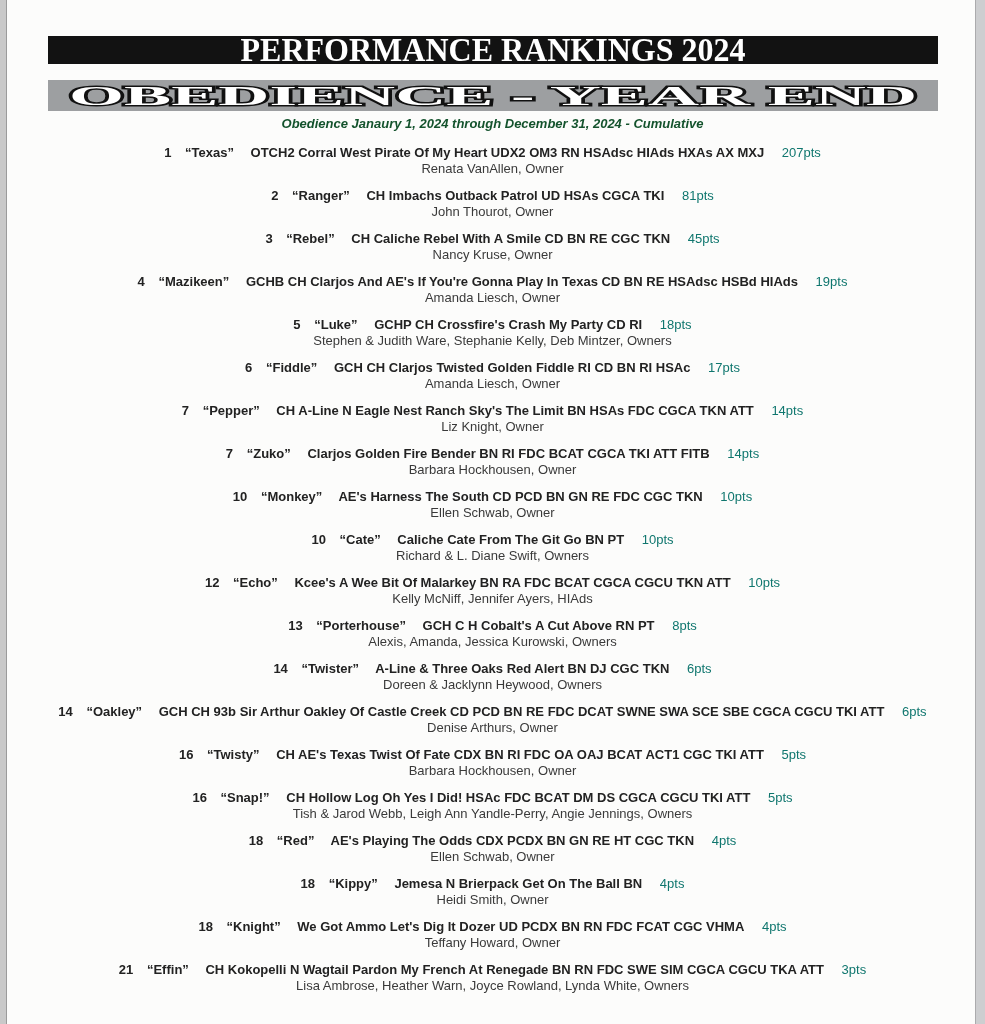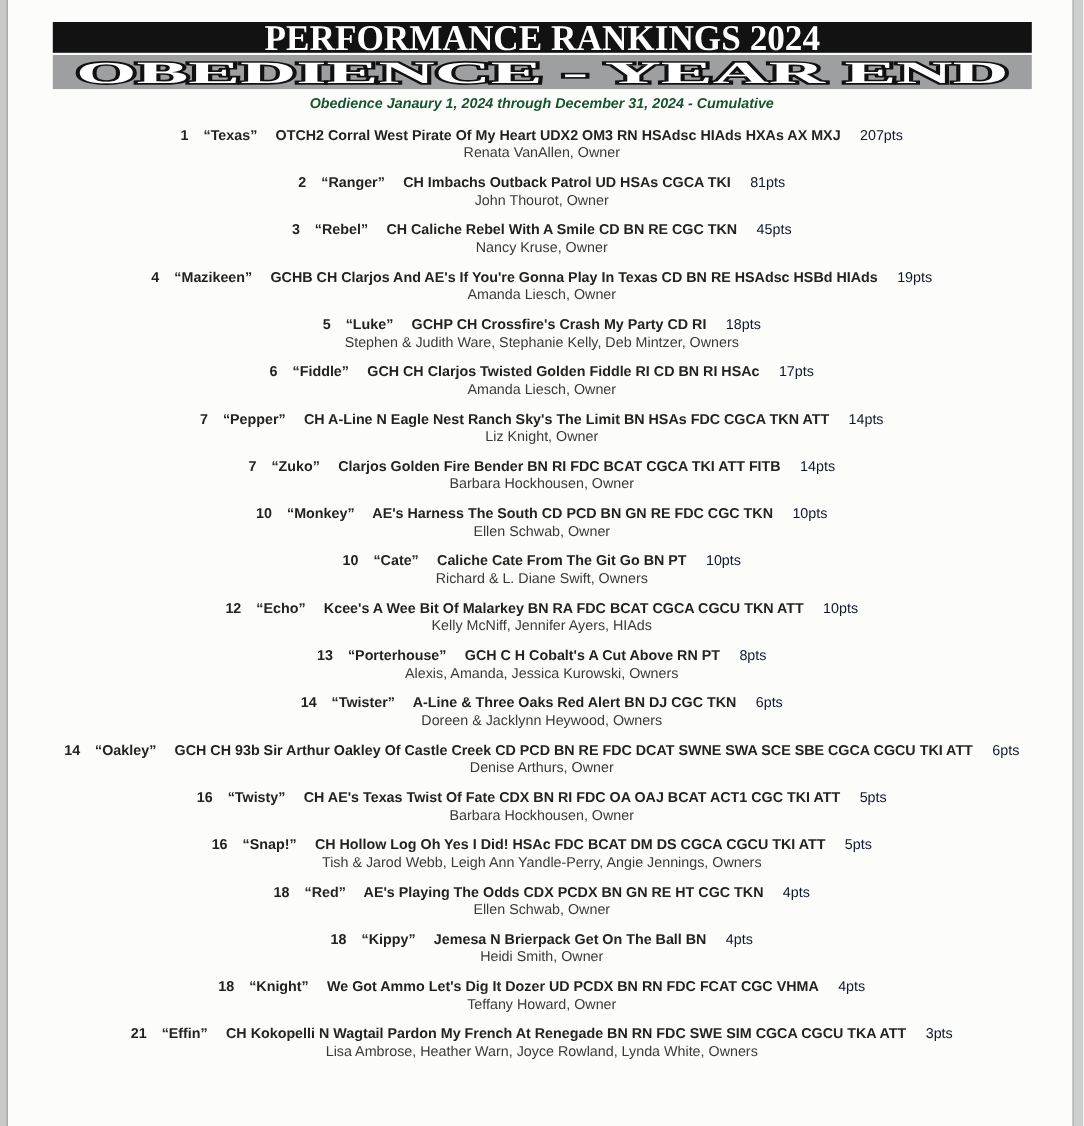--- a/index.html
+++ b/index.html
@@ -29,21 +29,21 @@
     position: absolute;
     right: 0; top: 0;
     width: 9px; height: 1024px;
     background: #cdced0;
     border-left: 1px solid #ababad;
   }
   header { padding-top: 20px; }
   .title-bar {
     width: 890px;
     height: 28px;
-    margin: 0 auto;
+    margin: 16px auto;
     background: #121212;
     text-align: center;
   }
   .banner-bar {
     width: 890px;
     height: 31px;
     margin: 2px auto 0 auto;
     background: #9d9fa1;
     text-align: right;
   }
@@ -75,21 +75,21 @@
     text-align: center;
     font-size: 13px;
     line-height: 15px;
     font-weight: bold;
     white-space: nowrap;
     color: #222222;
   }
   .entry .rank { margin-right: 10px; }
   .entry .cname { margin-right: 13px; }
   .entry .titles { margin-right: 14px; }
-  .entry .pts { font-weight: normal; color: #0f172a; }
+  .entry .pts { font-weight: normal; color: #0f766e; }
   .entry .line2 {
     margin-top: 1px;
     text-align: center;
     font-size: 13px;
     line-height: 15px;
     font-weight: normal;
     color: #3a3a3a;
   }
 </style>
 </head>

